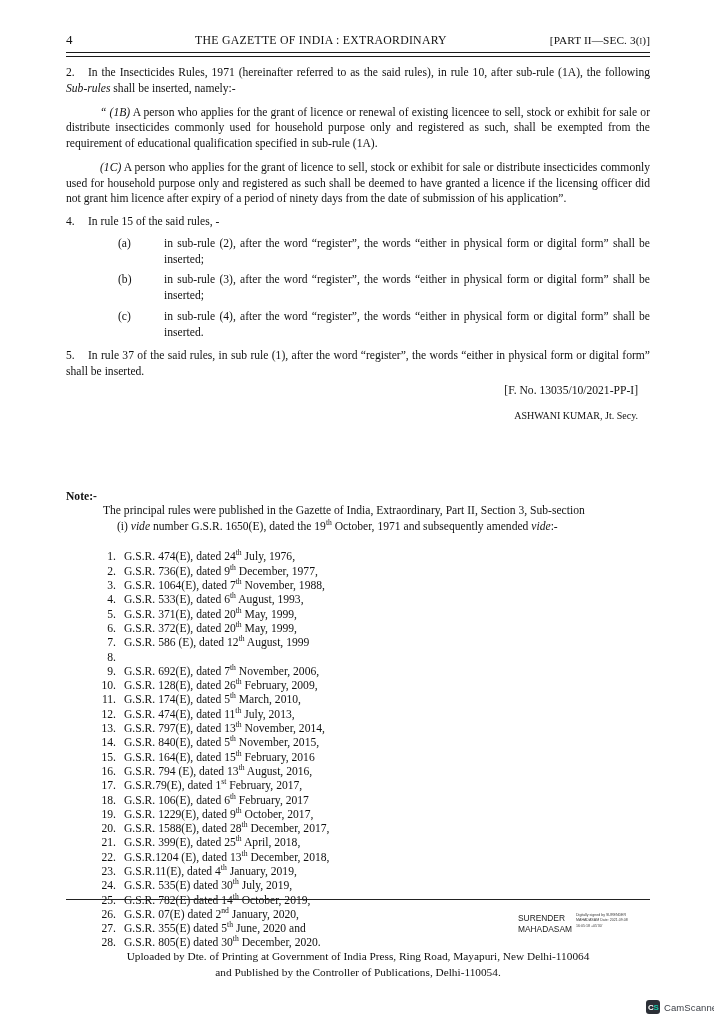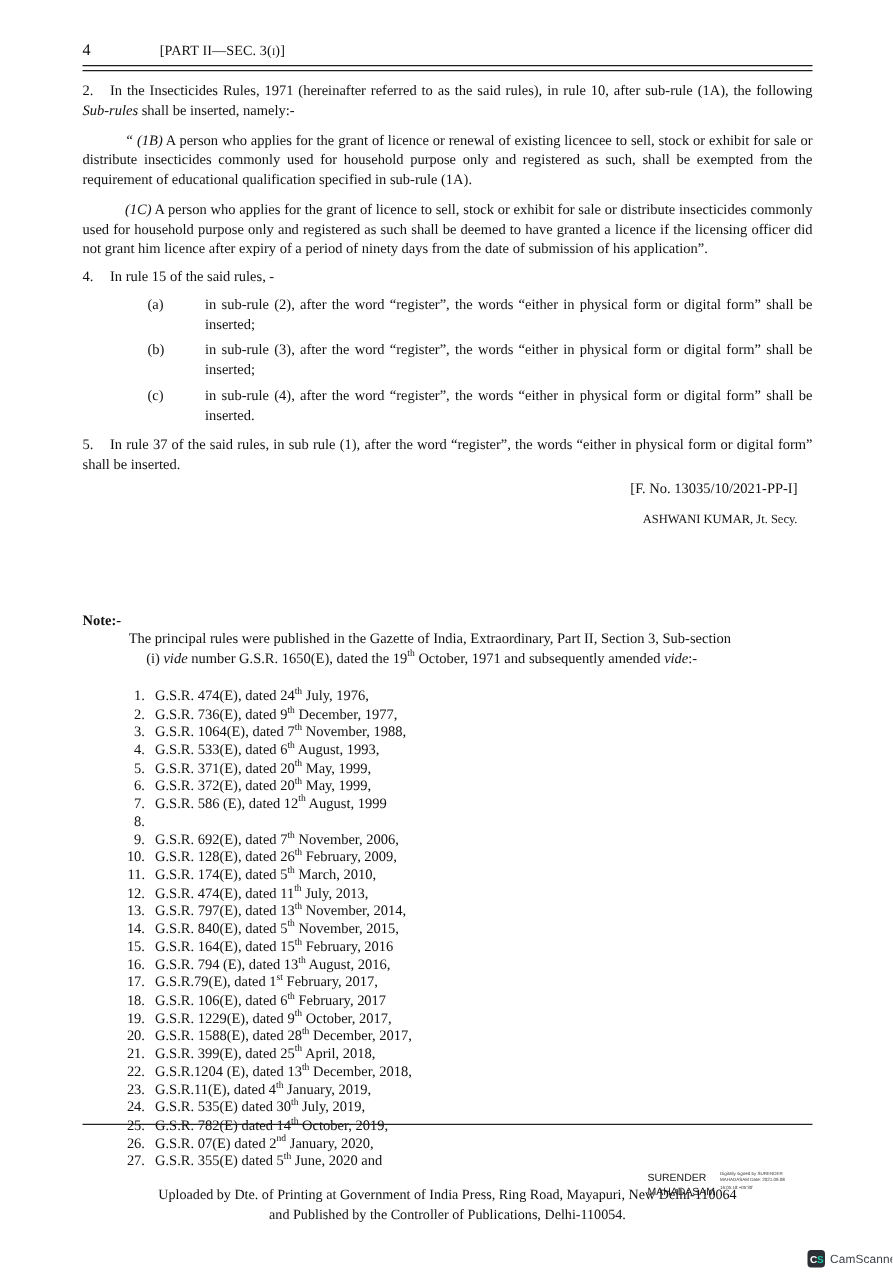--- a/index.html
+++ b/index.html
@@ -180,21 +180,20 @@
     line-height: 1.45;
   }
   .sigstamp {
     position: absolute;
     left: 518px;
     top: 913px;
     width: 132px;
     display: flex;
     align-items: flex-start;
     gap: 4px;
-    margin-top: 24px;
   }
   .sigstamp .who {
     font-family: "Liberation Sans", sans-serif;
     font-size: 8.4px;
     line-height: 1.35;
     color: #1a1a1a;
     white-space: nowrap;
   }
   .sigstamp .meta {
     font-family: "Liberation Sans", sans-serif;
@@ -251,20 +250,21 @@
 </style>
 </head>
 <body>
 
 <div id="page">
 
   <div id="content">
 
     <div class="runhead">
       <span class="pageno">4</span>
+      <span class="centre">THE GAZETTE OF INDIA : EXTRAORDINARY</span>
       <span class="part smallcaps">[PART II—SEC. 3(i)]</span>
     </div>
     <div class="rule-double"></div>
 
     <p class="para">
       <span class="num">2.</span><span>In the Insecticides Rules, 1971 (hereinafter referred to as the said rules), in rule 10, after sub-rule (1A), the following </span><i>Sub-rules</i><span> shall be inserted, namely:-</span>
     </p>
 
     <p class="para indent-first">
       <i>“ (1B)</i><span> A person who applies for the grant of licence or renewal of existing licencee to sell, stock or exhibit for sale or distribute insecticides commonly used for household purpose only and registered as such, shall be exempted from the requirement of educational qualification specified in sub-rule (1A).</span>
@@ -407,20 +407,24 @@
           <span class="txt"><span>G.S.R. 782(E) dated 14</span><sup>th</sup><span> October, 2019,</span></span>
         </div>
         <div class="amend-item">
           <span class="idx">26.</span>
           <span class="txt"><span>G.S.R. 07(E) dated 2</span><sup>nd</sup><span> January, 2020,</span></span>
         </div>
         <div class="amend-item">
           <span class="idx">27.</span>
           <span class="txt"><span>G.S.R. 355(E) dated 5</span><sup>th</sup><span> June, 2020 and</span></span>
         </div>
+        <div class="amend-item">
+          <span class="idx">28.</span>
+          <span class="txt"><span>G.S.R. 805(E) dated 30</span><sup>th</sup><span> December, 2020.</span></span>
+        </div>
       </div>
 
   </div>
 
   <div class="foot-rule"></div>
 
   <div class="footer">
     <div>Uploaded by Dte. of Printing at Government of India Press, Ring Road, Mayapuri, New Delhi-110064</div>
     <div>and Published by the Controller of Publications, Delhi-110054.</div>
   </div>

